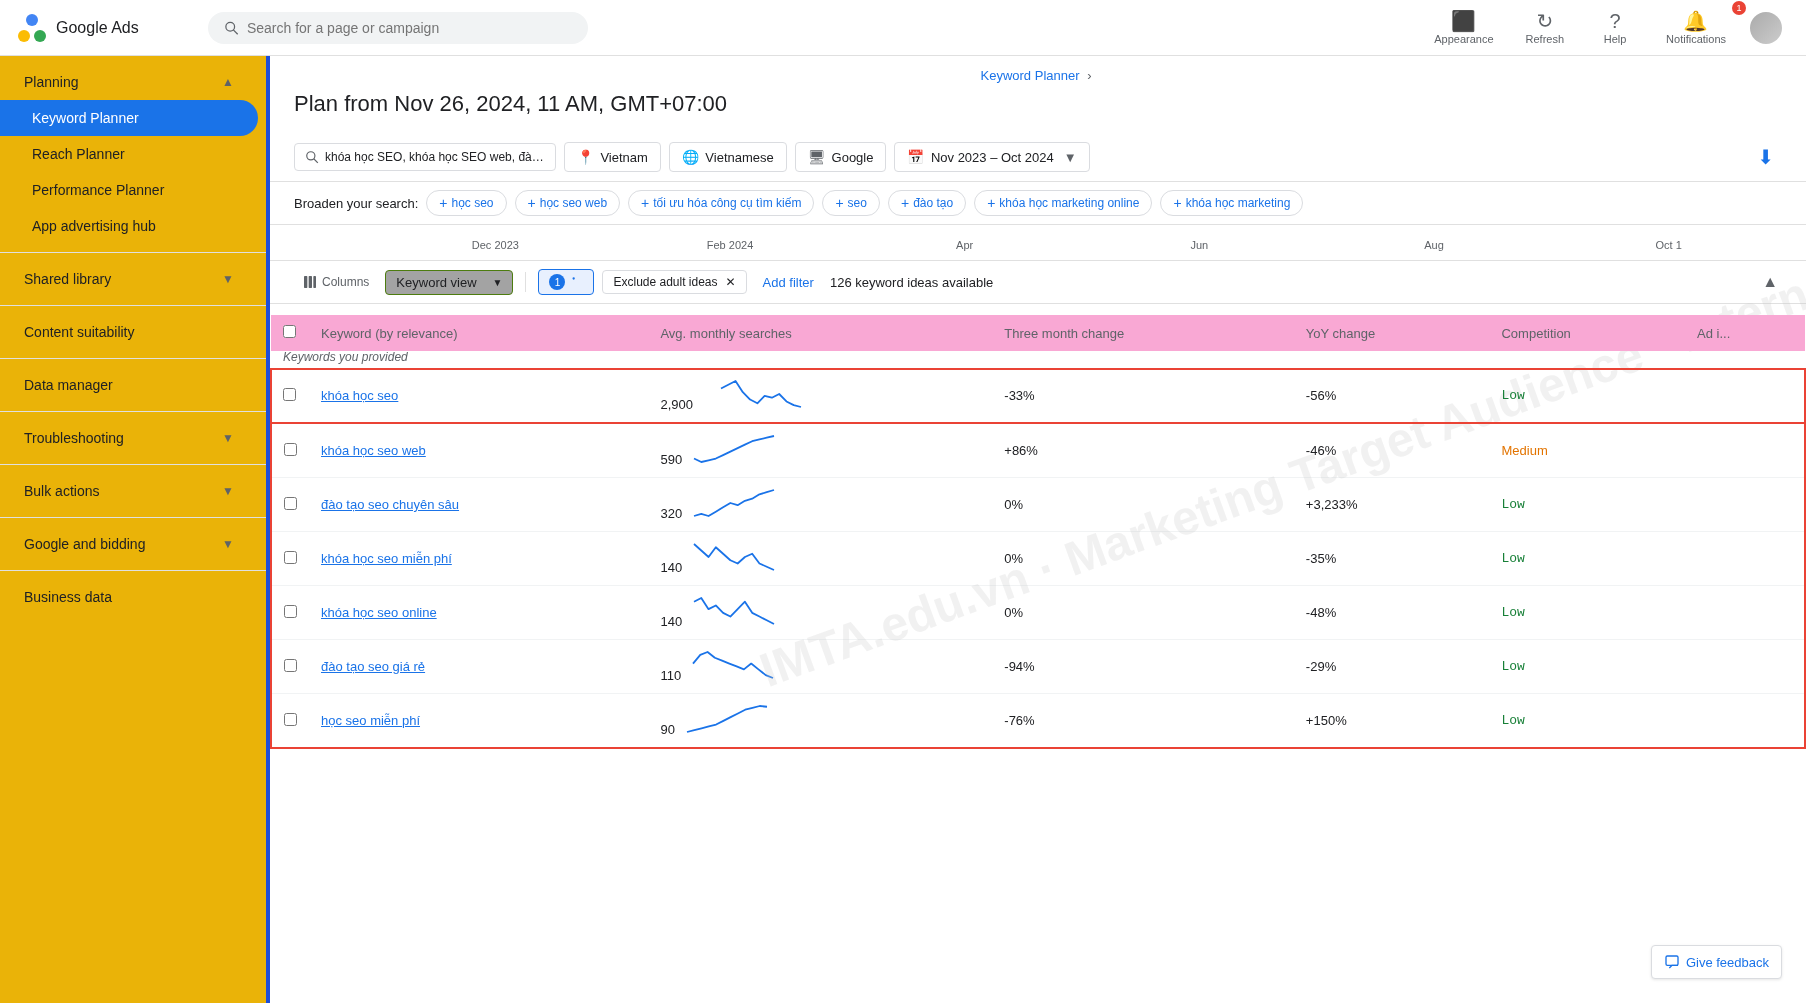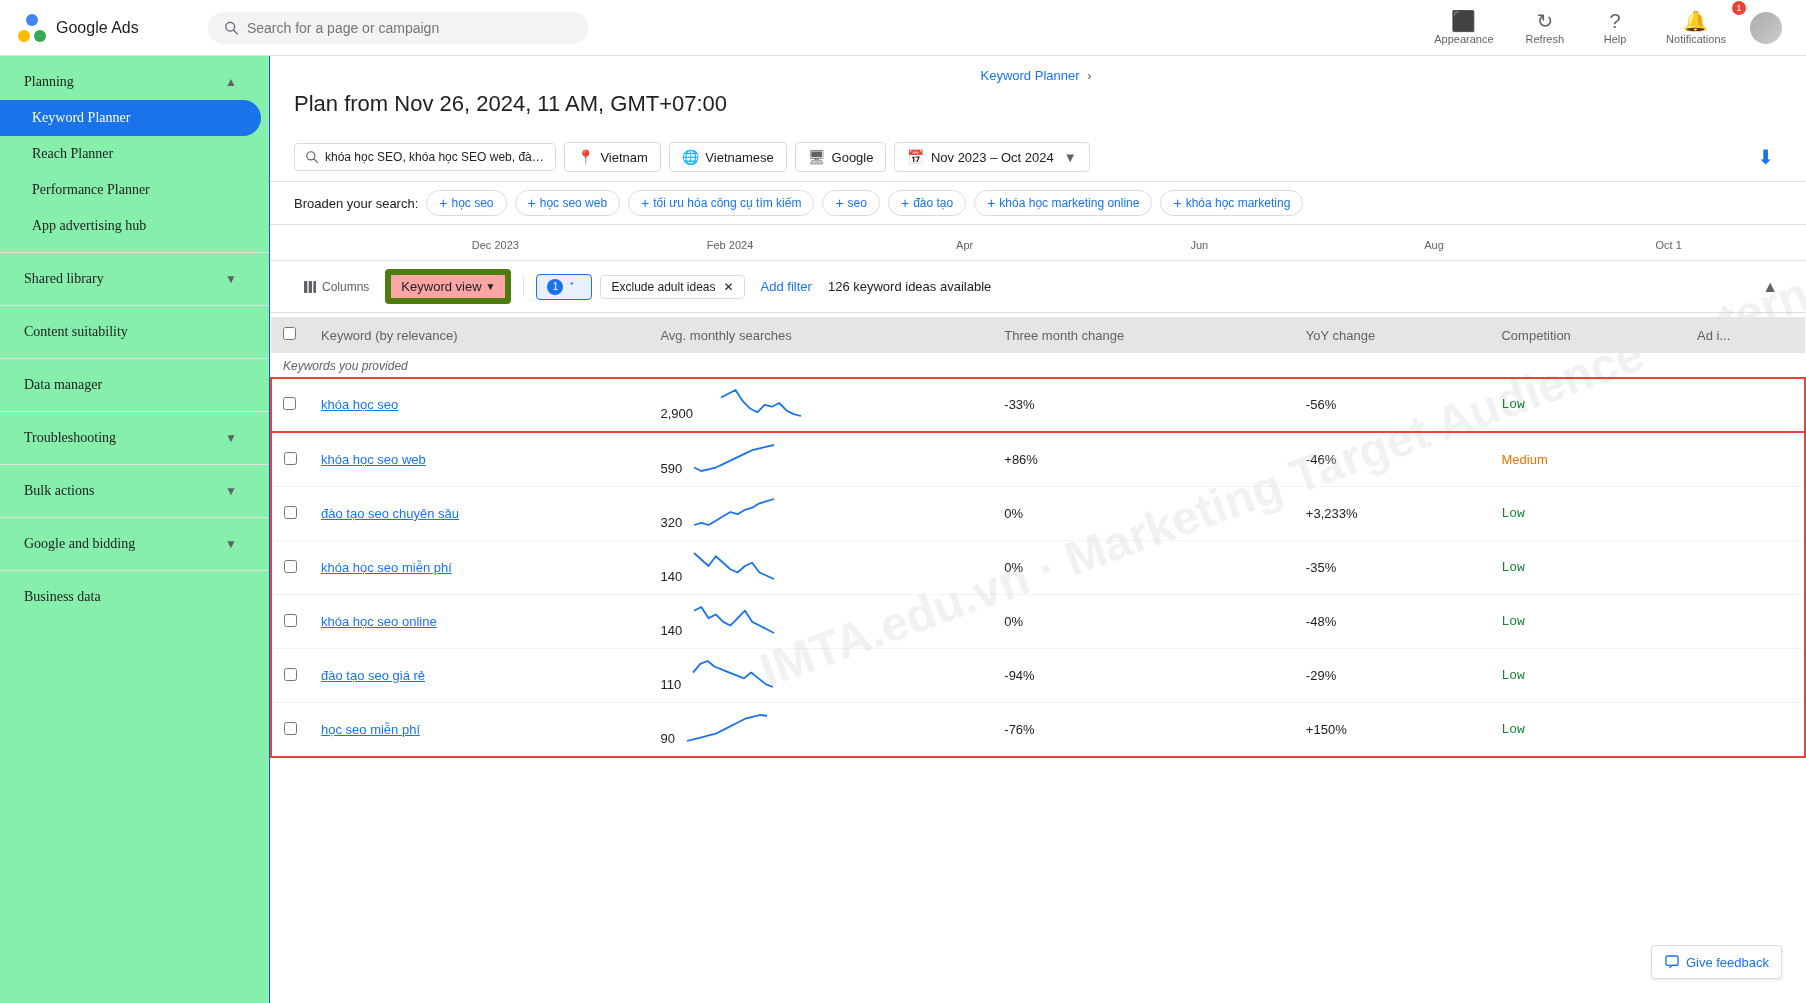--- a/index.html
+++ b/index.html
@@ -38,24 +38,23 @@
       display: flex; align-items: center; justify-content: center;
     }
     .user-avatar-area { display: flex; align-items: center; gap: 8px; padding: 0 8px; }
     .user-avatar { width: 32px; height: 32px; border-radius: 50%; background: #c5221f; }
 
     
     .main-layout { display: flex; height: calc(1003px - 56px); }
 
     
     .sidebar {
-      width: 270px; min-width: 270px; background: #86efac;
-      border-right: 1px solid #1d4ed8; overflow-y: auto;
+      width: 270px; min-width: 270px; background: #eab308;
+      border-right: 4px solid #1d4ed8; overflow-y: auto;
       padding: 8px 0;
-      font-family: Liberation Serif, serif;
     }
     .sidebar-section { margin-bottom: 4px; }
     .sidebar-item {
       display: flex; align-items: center; justify-content: space-between;
       padding: 10px 24px; cursor: pointer; font-size: 14px; color: #202124;
       border-radius: 0 24px 24px 0; margin-right: 8px;
     }
     .sidebar-item.active { background: #1a73e8; color: #fff; font-weight: 500; }
     .sidebar-item.sub { padding-left: 32px; }
     .sidebar-item-label { flex: 1; }
@@ -143,35 +142,35 @@
     .add-filter-btn {
       font-size: 13px; color: #1a73e8; cursor: pointer;
       padding: 4px 8px; background: none; border: none;
     }
     .columns-btn {
       display: flex; align-items: center; gap: 4px;
       cursor: pointer; color: #5f6368; font-size: 12px;
       padding: 4px 8px;
     }
     .keyword-view-btn {
-      display: flex; align-items: center; gap: 4px;
-      border: 6px solid #4d7c0f; border-radius: 4px;
+      display: flex; align-items: center; gap: 16px;
+      border: 1px solid #4d7c0f; border-radius: 4px;
       padding: 4px 10px; font-size: 13px; color: #202124;
-      cursor: pointer; background: #fca5a5;
+      cursor: pointer; background: #a3a3a3;
     }
     .collapse-btn { cursor: pointer; color: #5f6368; font-size: 16px; padding: 4px; }
 
     
     .table-wrapper { overflow-x: auto; }
     table { width: 100%; border-collapse: collapse; font-size: 13px; }
     th {
       text-align: left; padding: 10px 12px;
       border-bottom: 2px solid #6d28d9;
       color: #5f6368; font-weight: 500; white-space: nowrap;
-      background: #e5e5e5; position: sticky; top: 4px; z-index: 1;
+      background: #f9a8d4; position: sticky; top: 11px; z-index: 1;
     }
     td { padding: 10px 12px; border-bottom: 1px solid #f1f3f4; vertical-align: middle; }
     .keyword-link { color: #1a73e8; text-decoration: underline; cursor: pointer; }
     .section-label { font-size: 12px; color: #5f6368; padding: 8px 12px 4px; font-style: italic; }
 
     
     .mini-chart { display: inline-flex; align-items: flex-end; gap: 0; }
     .mini-chart svg { overflow: visible; }
 
     

